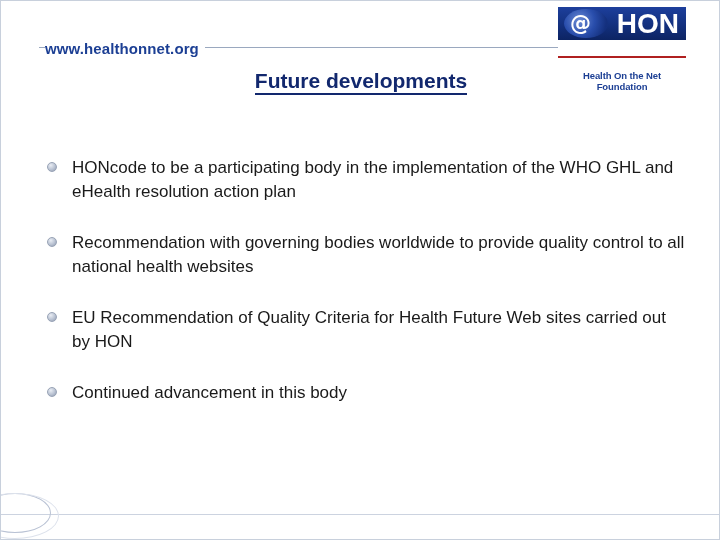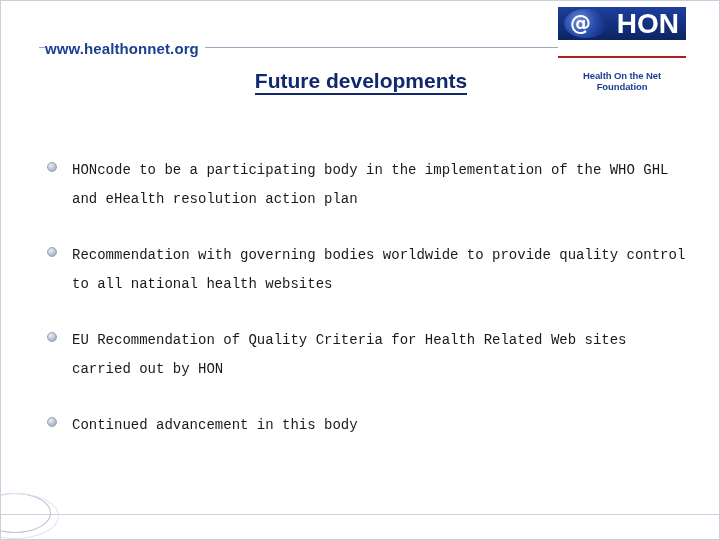--- a/index.html
+++ b/index.html
@@ -155,24 +155,24 @@
     height: 10px;
     border-radius: 50%;
     margin-top: 6px;
     margin-right: 15px;
     background: radial-gradient(circle at 35% 30%, #e9edf4 0%, #b9c2d2 55%, #8f9aae 100%);
     border: 1px solid #98a3b6;
     box-sizing: border-box;
   }
   .bullet-text {
     flex: 1 1 auto;
-    font-size: 14px;
-    line-height: 29px;
+    font-size: 17px;
+    line-height: 24px;
     color: #1a1a1a;
-    font-family: Liberation Mono, monospace;
+    font-family: Liberation Sans, sans-serif;
   }
 
   
   .footer-rule {
     position: absolute;
     left: 0;
     bottom: 24px;
     width: 720px;
     height: 1px;
     background: #ccd3e0;
@@ -227,21 +227,21 @@
       <div class="bullet-text">HONcode to be a participating body in the implementation of the WHO GHL and eHealth resolution action plan</div>
     </div>
 
     <div class="bullet">
       <div class="bullet-marker"></div>
       <div class="bullet-text">Recommendation with governing bodies worldwide to provide quality control to all national health websites</div>
     </div>
 
     <div class="bullet">
       <div class="bullet-marker"></div>
-      <div class="bullet-text">EU Recommendation of Quality Criteria for Health Related Web sites carried out by HON</div>
+      <div class="bullet-text">EU Recommendation of Quality Criteria for Health Future Web sites carried out by HON</div>
     </div>
 
     <div class="bullet">
       <div class="bullet-marker"></div>
       <div class="bullet-text">Continued advancement in this body</div>
     </div>
 
   </div>
 
   <div class="footer-rule"></div>

